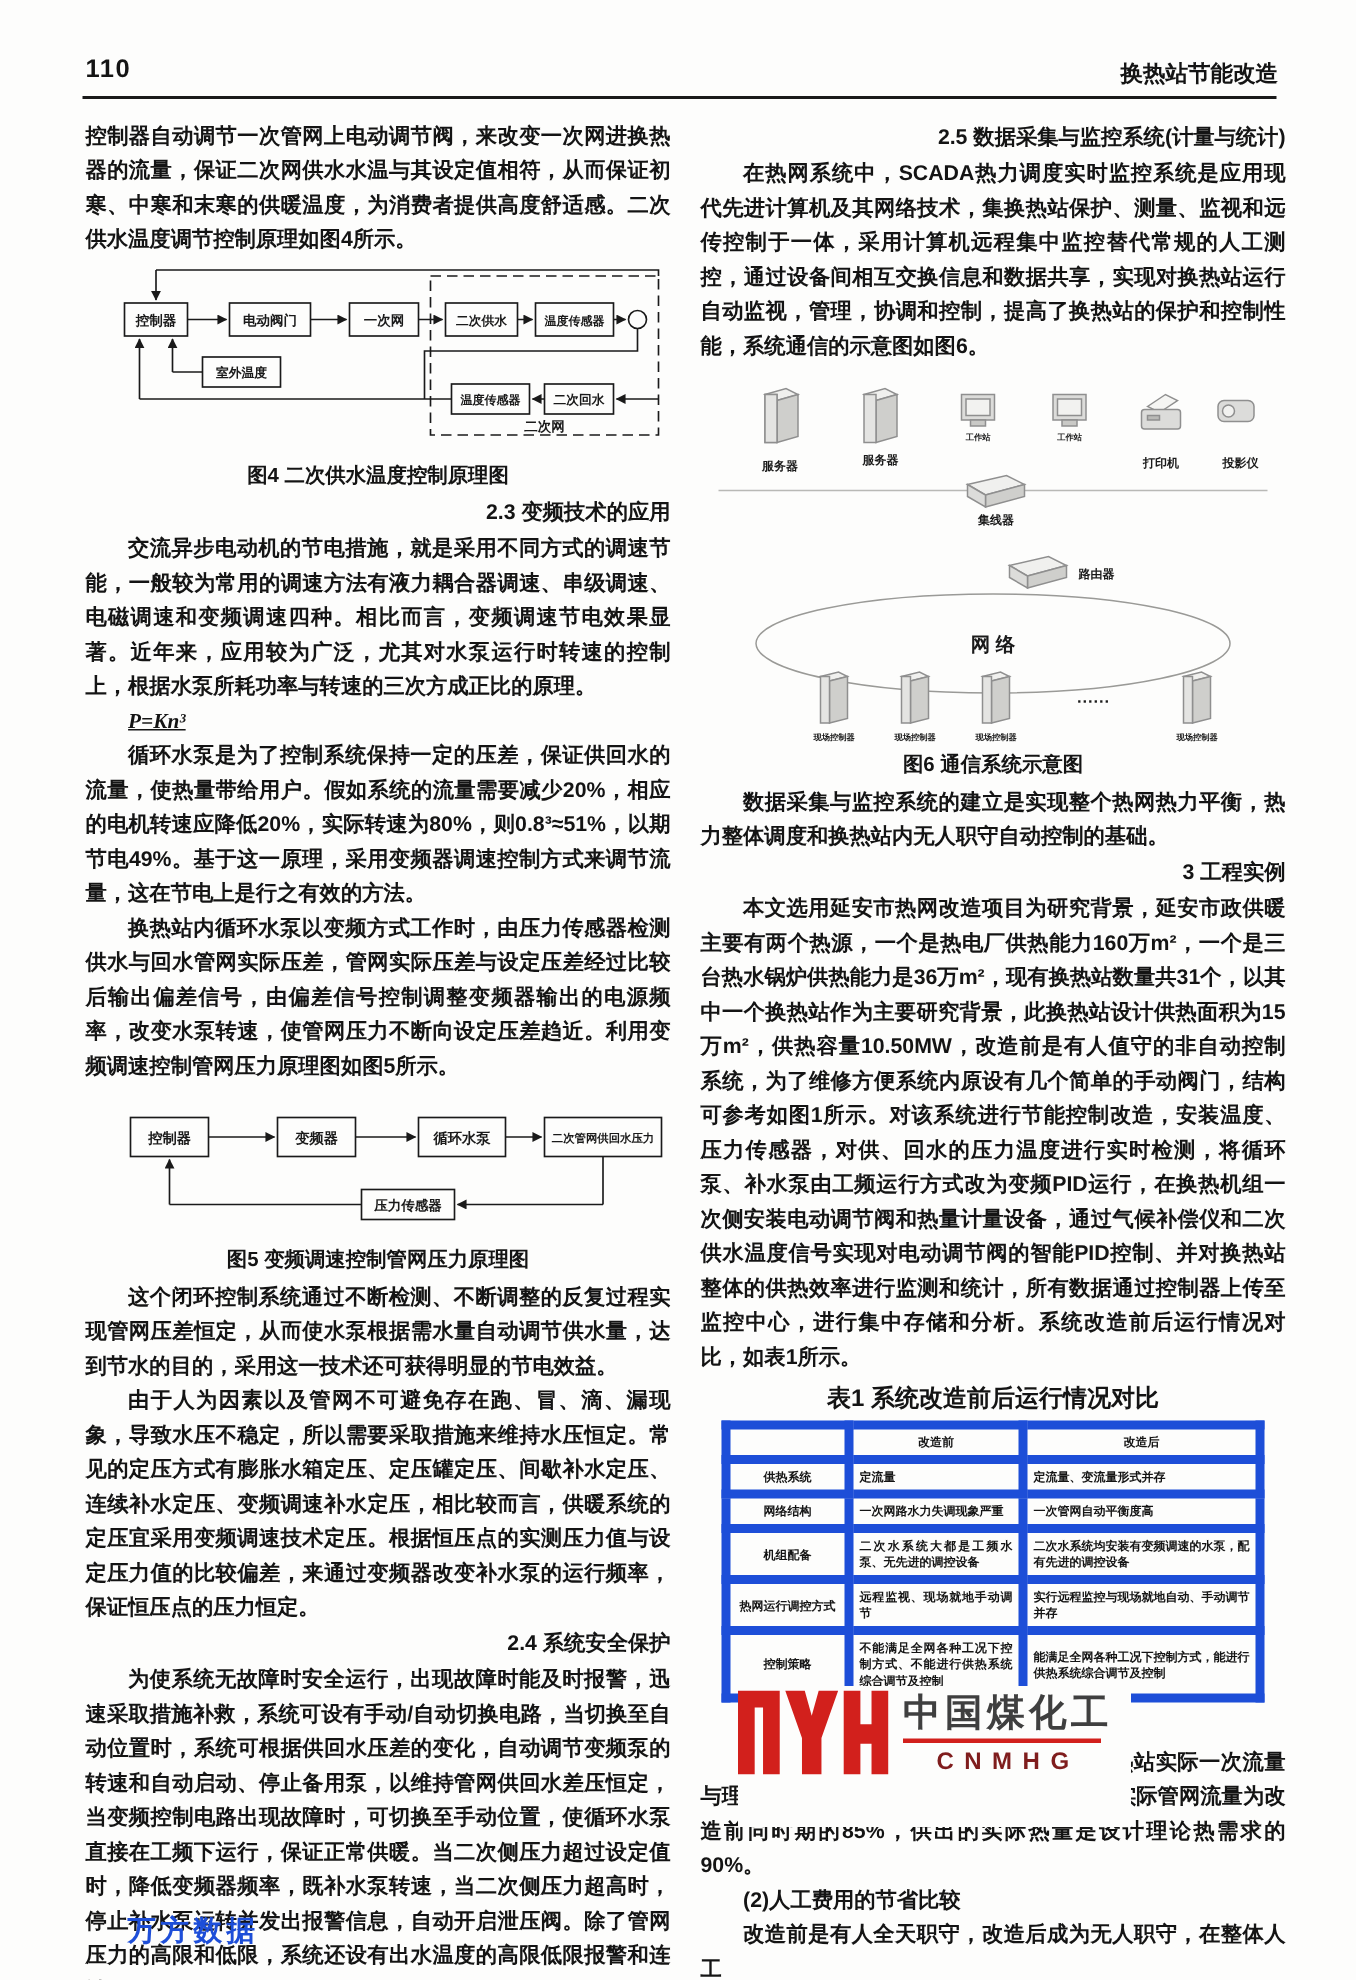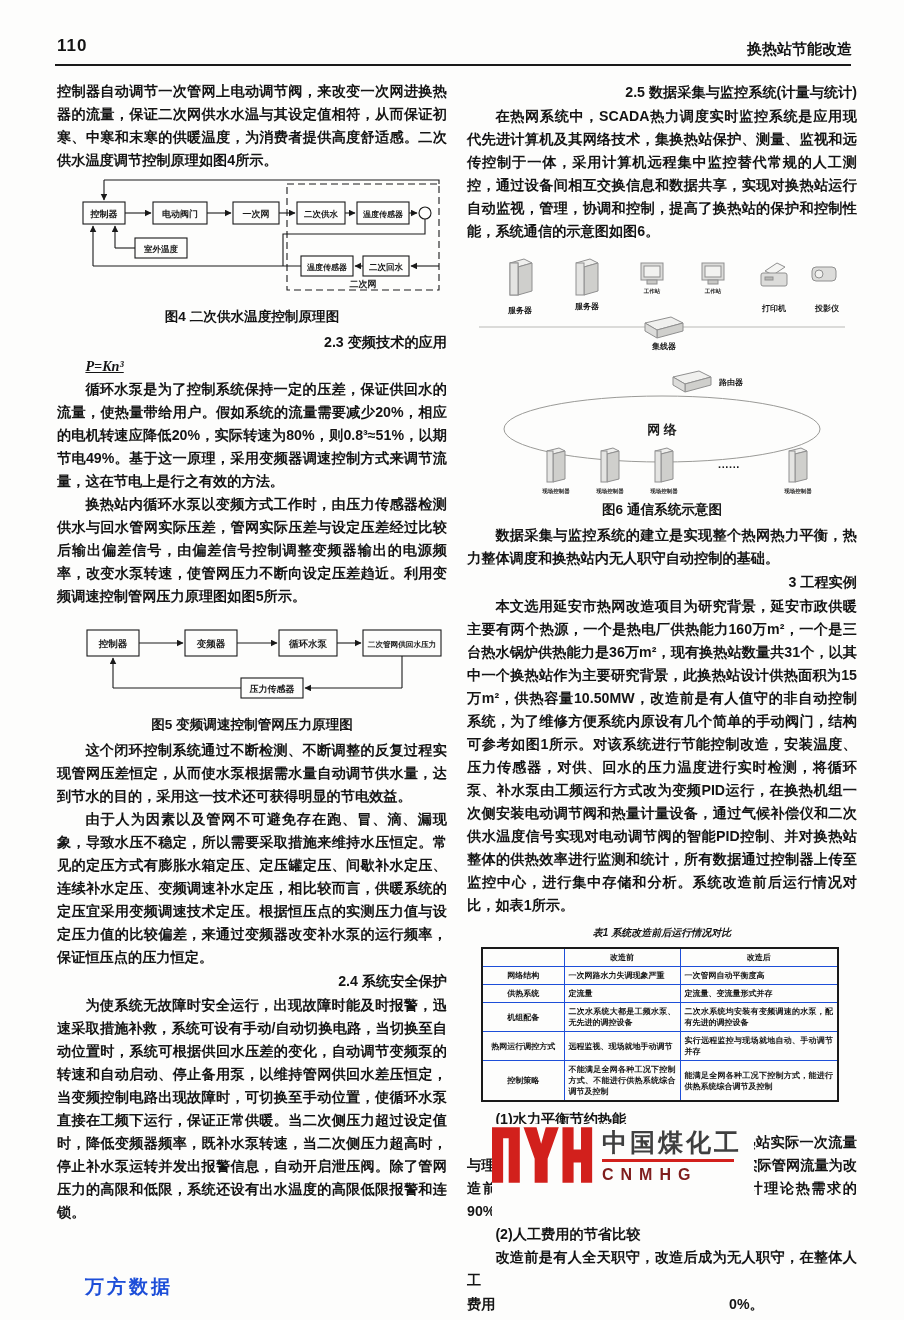--- a/index.html
+++ b/index.html
@@ -12,32 +12,32 @@
   .col-left{left:57px;}
   .col-right{left:467px;}
   .para{text-indent:2em;margin:0;}
   .para.noindent{text-indent:0;}
   .h2{font-weight:700;margin:1px 0;text-align:right;}
   .formula{text-indent:2em;font-style:italic;font-family:"Liberation Serif","DejaVu Serif",serif;margin:0;text-decoration:underline;}
   .figure{margin:6px 0 2px 0;}
   .figcap{text-align:center;font-weight:700;font-size:13.6px;line-height:20px;margin:1px 0 4px 0;text-indent:0;}
   svg{display:block;}
   .diagram-text{font-family:"Liberation Sans","DejaVu Sans",sans-serif;font-weight:700;fill:#1a1a1a;}
-  .tblcap{text-align:center;font-weight:700;font-size:10px;margin:4px 0 3px 0;text-indent:0;font-style:italic;}
+  .tblcap{text-align:center;font-weight:700;font-size:16px;margin:4px 0 3px 0;text-indent:0;}
   table.cmp{border-collapse:collapse;margin:2px 0 6px 14px;table-layout:fixed;width:356px;
             font-size:8px;line-height:11px;font-weight:600;}
-  table.cmp td,table.cmp th{border:1px solid #1d4ed8;padding:3px 4px;vertical-align:middle;}
+  table.cmp td,table.cmp th{border:6px solid #1d4ed8;padding:3px 4px;vertical-align:middle;}
   table.cmp{border:2px solid #1a1a1a;}
   table.cmp th{text-align:center;font-weight:700;}
   table.cmp td.rowlabel{text-align:center;}
   .fragzone{position:relative;height:88px;}
   .frag{position:absolute;white-space:nowrap;}
   .watermark{position:absolute;left:492px;top:1124px;width:262px;height:94px;background:#fdfdfc;z-index:5;
              display:flex;align-items:flex-start;}
-  .wm-right{margin-left:8px;padding-top:4px;}
+  .wm-right{margin-left:8px;padding-top:4px;text-align:center;}
   .wm-cn{font-size:25px;color:#3f3f3f;font-weight:600;letter-spacing:3px;line-height:28px;}
   .wm-rule{width:132px;height:2.5px;background:#d2201c;margin:3px 0 4px 0;}
   .wm-en{font-size:16px;color:#7f1d1d;letter-spacing:7px;font-weight:700;}
   .footer-wm{position:absolute;left:85px;top:1274px;font-size:19px;color:#1d4ed8;letter-spacing:3px;font-weight:600;}
 </style>
 </head>
 <body>
 
 <div class="page">
 
@@ -97,20 +97,21 @@
         <text class="diagram-text" x="326" y="38.5" font-size="8" text-anchor="middle">温度传感器</text>
         <text class="diagram-text" x="104" y="73.5" font-size="8.5" text-anchor="middle">室外温度</text>
         <text class="diagram-text" x="270" y="91.5" font-size="8" text-anchor="middle">温度传感器</text>
         <text class="diagram-text" x="329" y="91.5" font-size="8.5" text-anchor="middle">二次回水</text>
         <text class="diagram-text" x="306" y="109" font-size="9" text-anchor="middle">二次网</text>
       </svg>
       <div class="figcap">图4  二次供水温度控制原理图</div>
     </div>
 
     <div class="h2">2.3 变频技术的应用</div>
+    <p class="para">交流异步电动机的节电措施，就是采用不同方式的调速节能，一般较为常用的调速方法有液力耦合器调速、串级调速、电磁调速和变频调速四种。相比而言，变频调速节电效果显著。近年来，应用较为广泛，尤其对水泵运行时转速的控制上，根据水泵所耗功率与转速的三次方成正比的原理。</p>
     <p class="formula">P=Kn³</p>
     <p class="para">循环水泵是为了控制系统保持一定的压差，保证供回水的流量，使热量带给用户。假如系统的流量需要减少20%，相应的电机转速应降低20%，实际转速为80%，则0.8³≈51%，以期节电49%。基于这一原理，采用变频器调速控制方式来调节流量，这在节电上是行之有效的方法。</p>
     <p class="para">换热站内循环水泵以变频方式工作时，由压力传感器检测供水与回水管网实际压差，管网实际压差与设定压差经过比较后输出偏差信号，由偏差信号控制调整变频器输出的电源频率，改变水泵转速，使管网压力不断向设定压差趋近。利用变频调速控制管网压力原理图如图5所示。</p>
 
     <div class="figure">
       <svg width="390" height="100" viewBox="0 0 390 100">
         <defs>
           <marker id="ar5" markerWidth="7" markerHeight="7" refX="5.5" refY="3" orient="auto">
             <path d="M0,0 L6,3 L0,6 Z" fill="#1a1a1a"></path>
           </marker>
@@ -257,28 +258,28 @@
           <col style="width:116px">
           <col style="width:158px">
         </colgroup>
       <tbody>
           <tr>
         <th></th>
         <th>改造前</th>
         <th>改造后</th>
       </tr>
       <tr>
+        <td class="rowlabel">供热系统</td>
+        <td>定流量</td>
+        <td>定流量、变流量形式并存</td>
+      </tr>
+      <tr>
         <td class="rowlabel">网络结构</td>
         <td>一次网路水力失调现象严重</td>
         <td>一次管网自动平衡度高</td>
-      </tr>
-      <tr>
-        <td class="rowlabel">供热系统</td>
-        <td>定流量</td>
-        <td>定流量、变流量形式并存</td>
       </tr>
       <tr>
         <td class="rowlabel">机组配备</td>
         <td>二次水系统大都是工频水泵、无先进的调控设备</td>
         <td>二次水系统均安装有变频调速的水泵，配有先进的调控设备</td>
       </tr>
       <tr>
         <td class="rowlabel">热网运行调控方式</td>
         <td>远程监视、现场就地手动调节</td>
         <td>实行远程监控与现场就地自动、手动调节并存</td>

